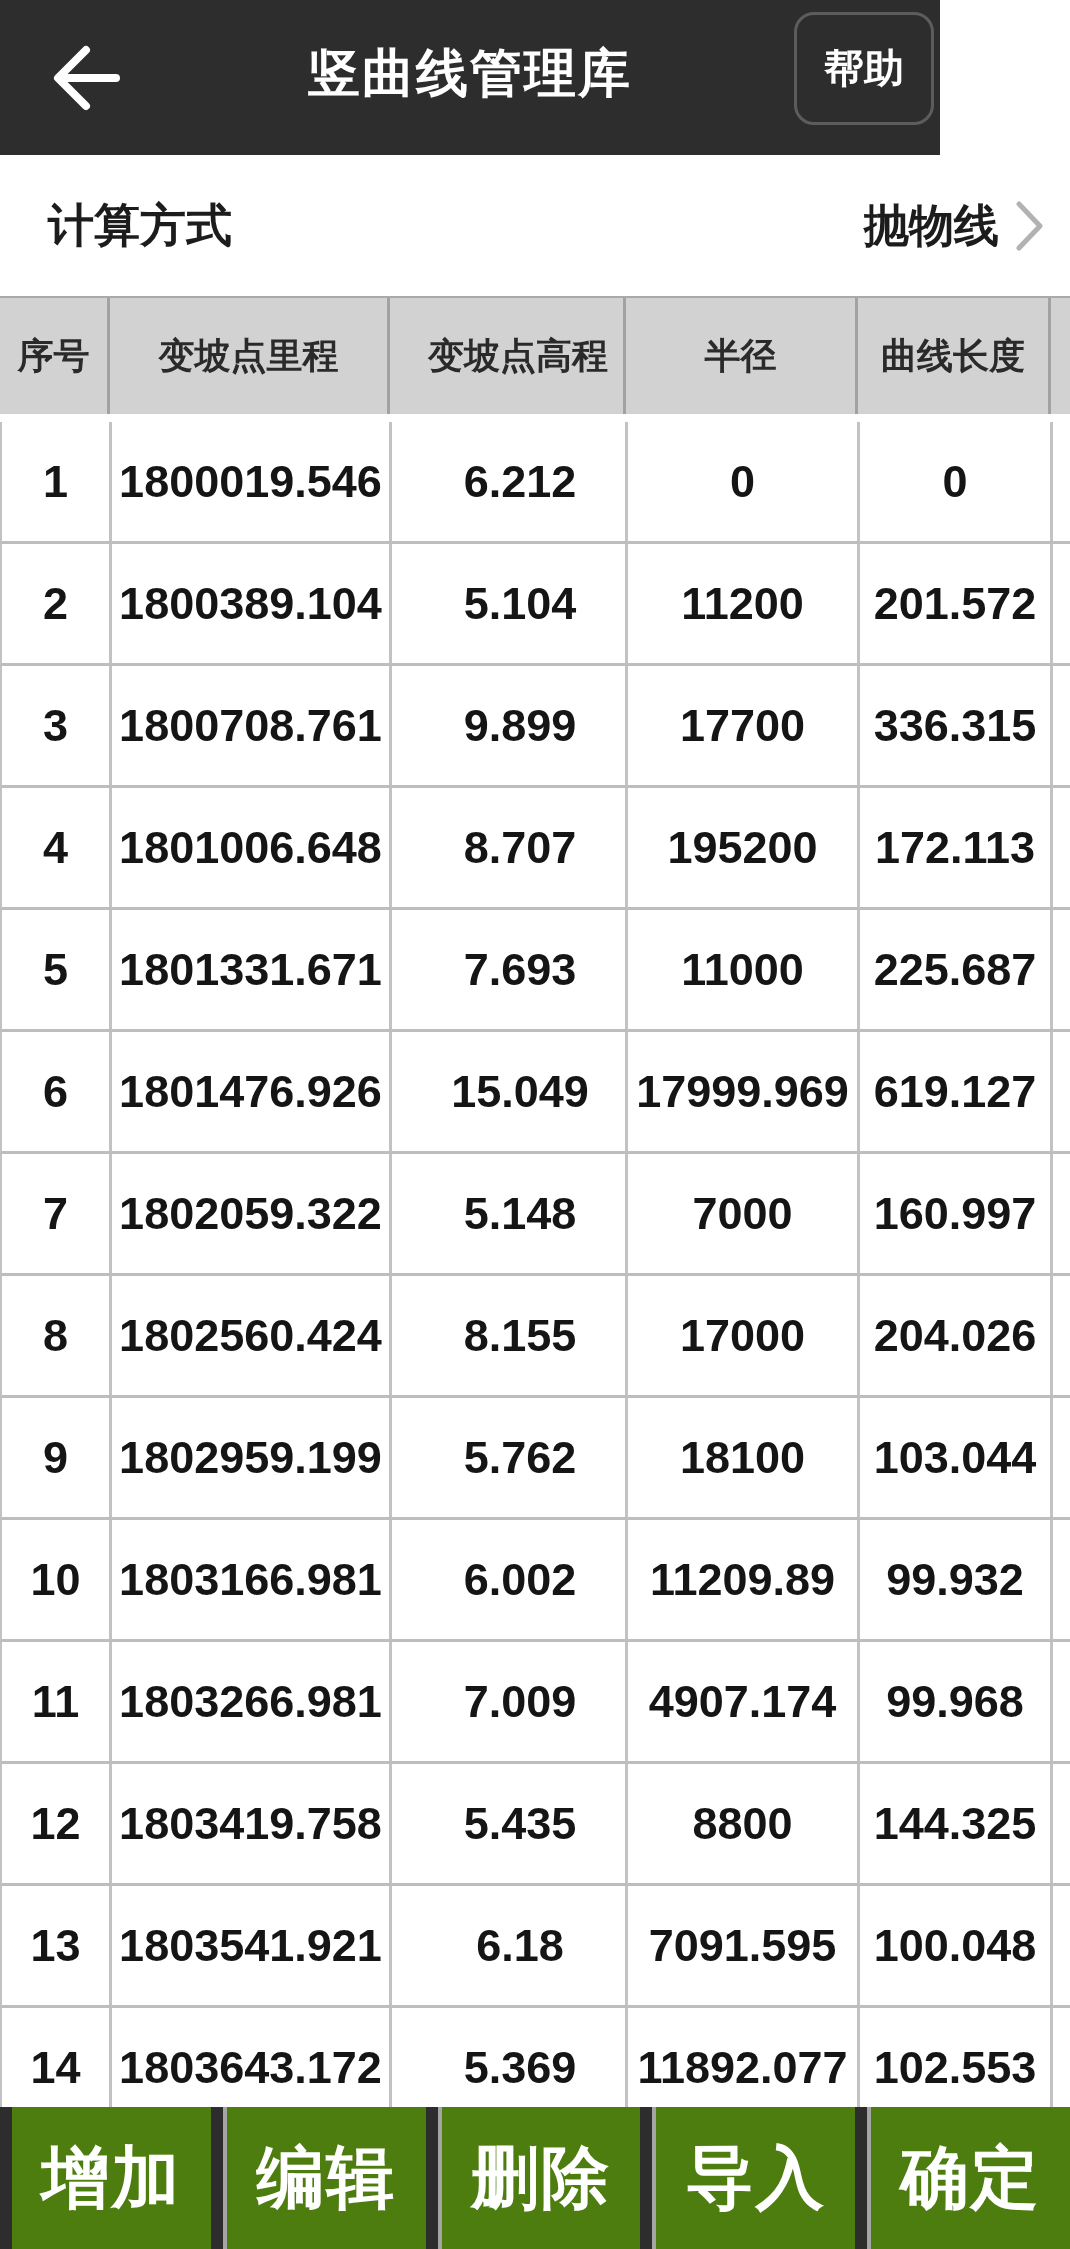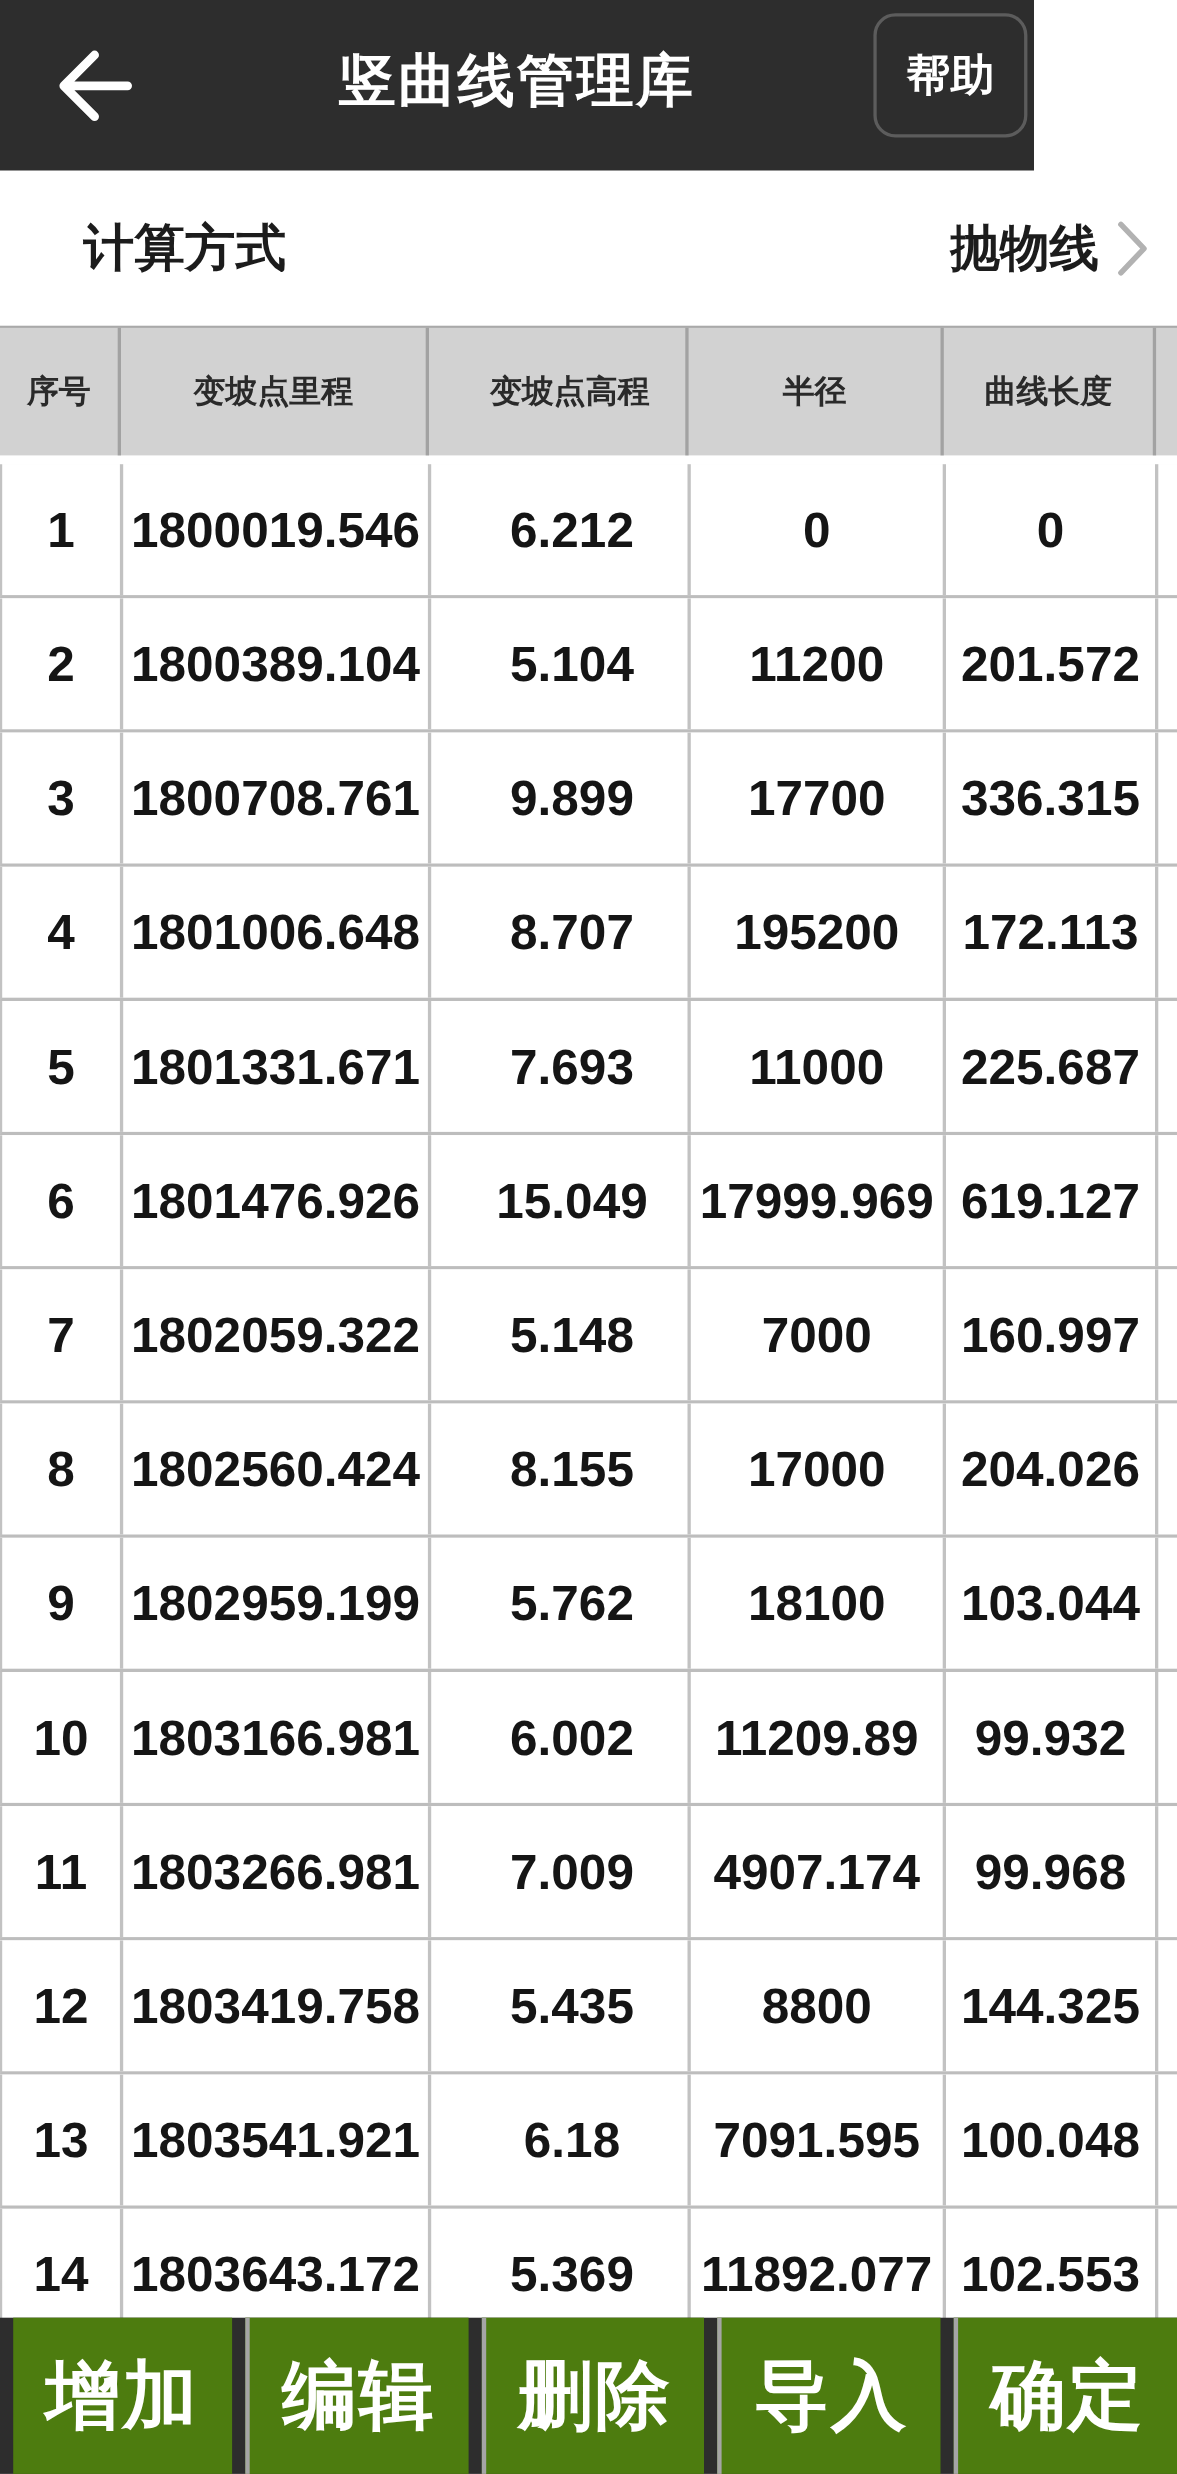--- a/index.html
+++ b/index.html
@@ -43,21 +43,20 @@
     position: absolute; top: 155px; left: 0;
     width: 1070px; height: 141px;
     background: #ffffff;
     display: flex; align-items: center;
     padding: 0 25px 0 48px;
     cursor: pointer;
   }
   .setting-label {
     font-size: 46px; font-weight: 700; color: #1c1c1c;
     flex: 1;
-    margin-left: 28px;
   }
   .setting-value {
     font-size: 45px; font-weight: 700; color: #1c1c1c;
     margin-right: 16px;
   }
   
   .table-wrap {
     position: absolute; top: 296px; left: 0;
     width: 1070px; height: 1953px;
     overflow: hidden;
@@ -66,21 +65,21 @@
   .t-header {
     display: flex;
     width: 1220px;
     height: 126px;
     background: #d2d2d2;
     border-top: 2px solid #a9a9a9;
     border-bottom: 8px solid #ffffff;
   }
   .t-header .cell {
     display: flex; align-items: center; justify-content: center;
-    font-size: 29px; font-weight: 700; color: #2a2a2a;
+    font-size: 36px; font-weight: 700; color: #2a2a2a;
     border-right: 3px solid #a2a2a2;
   }
   .t-body .row {
     display: flex;
     width: 1220px;
     height: 122px;
     background: #ffffff;
     border-bottom: 3px solid #bdbdbd;
     border-left: 2px solid #c2c2c2;
   }

